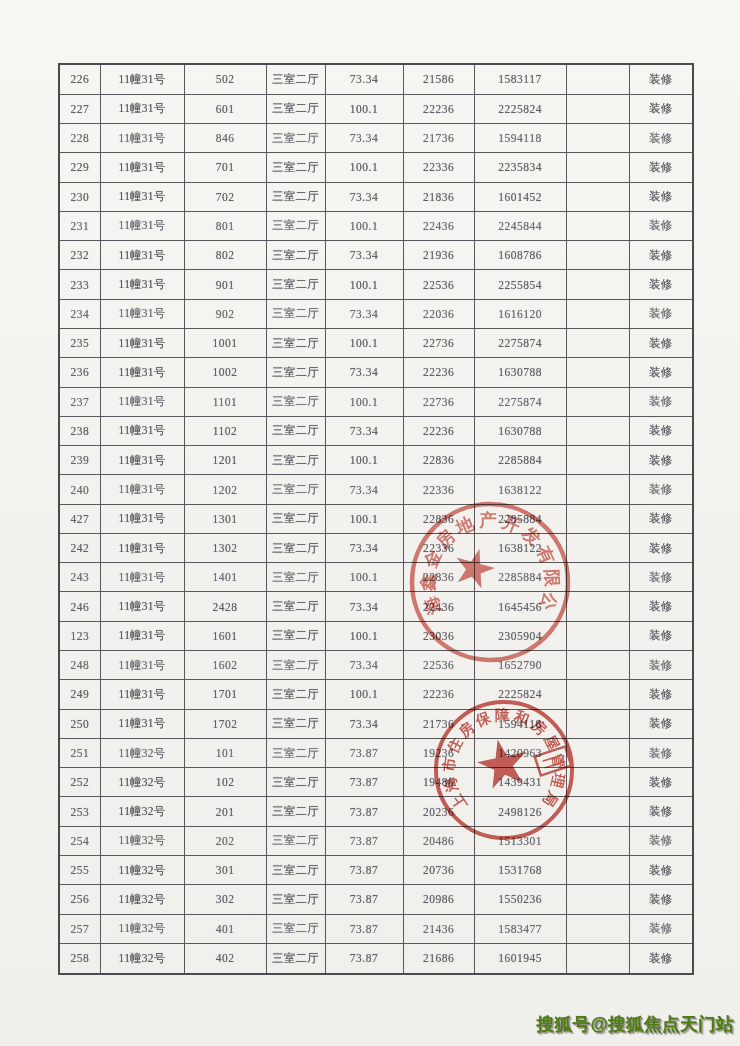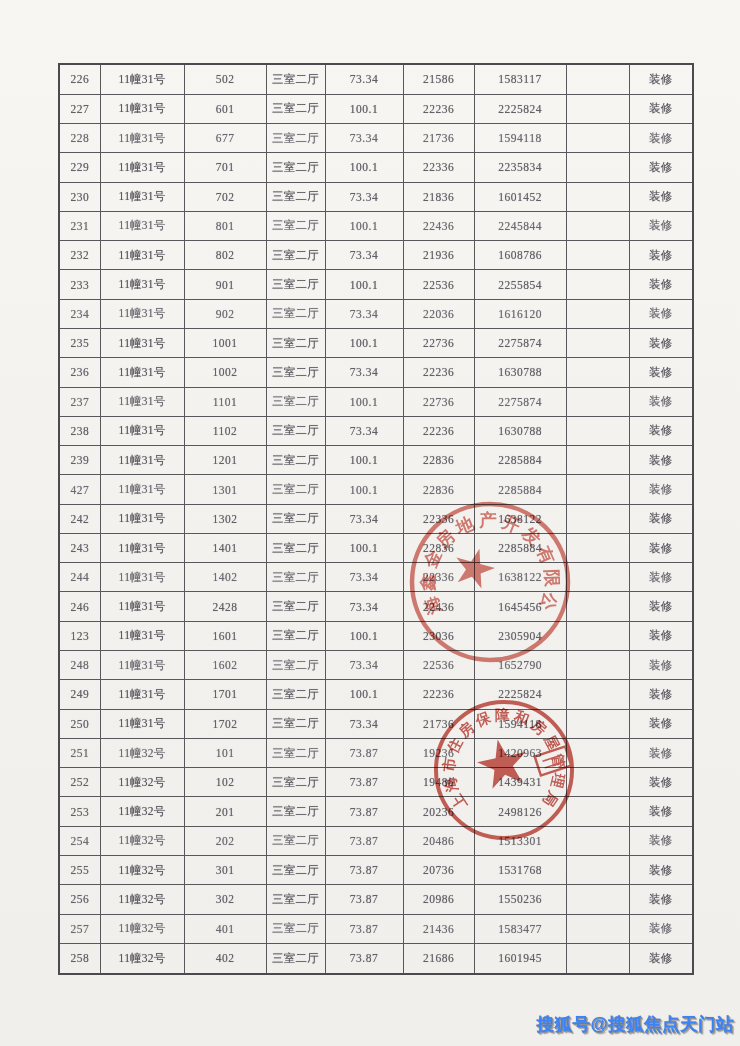--- a/index.html
+++ b/index.html
@@ -34,21 +34,21 @@
   #seal-1{left:404px;top:496px;opacity:.72;}
   #seal-2{left:430px;top:696px;opacity:.8;}
   .seal text{font-family:"Liberation Serif","DejaVu Serif",serif;font-weight:bold;}
 
   
   #watermark{
     position:absolute;right:6px;top:1012px;width:360px;
     text-align:right;
     font-family:"Liberation Sans","DejaVu Sans",sans-serif;
     font-weight:bold;font-size:17.5px;letter-spacing:.5px;
-    color:#3b82f6;
+    color:#4d7c0f;
     text-shadow:1px 1px 0 #8f8e8b,2px 2px 1px #a8a7a3,0 0 1px #b5b4b0;
   }
 </style>
 </head>
 <body>
 
 <div id="paper">
 
   <table id="price-table">
     <colgroup>
@@ -81,21 +81,21 @@
       <td class="cn">三室二厅</td>
       <td>100.1</td>
       <td>22236</td>
       <td>2225824</td>
       <td></td>
       <td class="cn">装修</td>
     </tr>
         <tr>
       <td>228</td>
       <td class="cn">11幢31号</td>
-      <td>677</td>
+      <td>846</td>
       <td class="cn">三室二厅</td>
       <td>73.34</td>
       <td>21736</td>
       <td>1594118</td>
       <td></td>
       <td class="cn">装修</td>
     </tr>
         <tr>
       <td>229</td>
       <td class="cn">11幢31号</td>
@@ -211,20 +211,31 @@
       <td class="cn">11幢31号</td>
       <td>1201</td>
       <td class="cn">三室二厅</td>
       <td>100.1</td>
       <td>22836</td>
       <td>2285884</td>
       <td></td>
       <td class="cn">装修</td>
     </tr>
         <tr>
+      <td>240</td>
+      <td class="cn">11幢31号</td>
+      <td>1202</td>
+      <td class="cn">三室二厅</td>
+      <td>73.34</td>
+      <td>22336</td>
+      <td>1638122</td>
+      <td></td>
+      <td class="cn">装修</td>
+    </tr>
+        <tr>
       <td>427</td>
       <td class="cn">11幢31号</td>
       <td>1301</td>
       <td class="cn">三室二厅</td>
       <td>100.1</td>
       <td>22836</td>
       <td>2285884</td>
       <td></td>
       <td class="cn">装修</td>
     </tr>
@@ -240,31 +251,20 @@
       <td class="cn">装修</td>
     </tr>
         <tr>
       <td>243</td>
       <td class="cn">11幢31号</td>
       <td>1401</td>
       <td class="cn">三室二厅</td>
       <td>100.1</td>
       <td>22836</td>
       <td>2285884</td>
-      <td></td>
-      <td class="cn">装修</td>
-    </tr>
-        <tr>
-      <td>244</td>
-      <td class="cn">11幢31号</td>
-      <td>1402</td>
-      <td class="cn">三室二厅</td>
-      <td>73.34</td>
-      <td>22336</td>
-      <td>1638122</td>
       <td></td>
       <td class="cn">装修</td>
     </tr>
         <tr>
       <td>246</td>
       <td class="cn">11幢31号</td>
       <td>2428</td>
       <td class="cn">三室二厅</td>
       <td>73.34</td>
       <td>22436</td>

